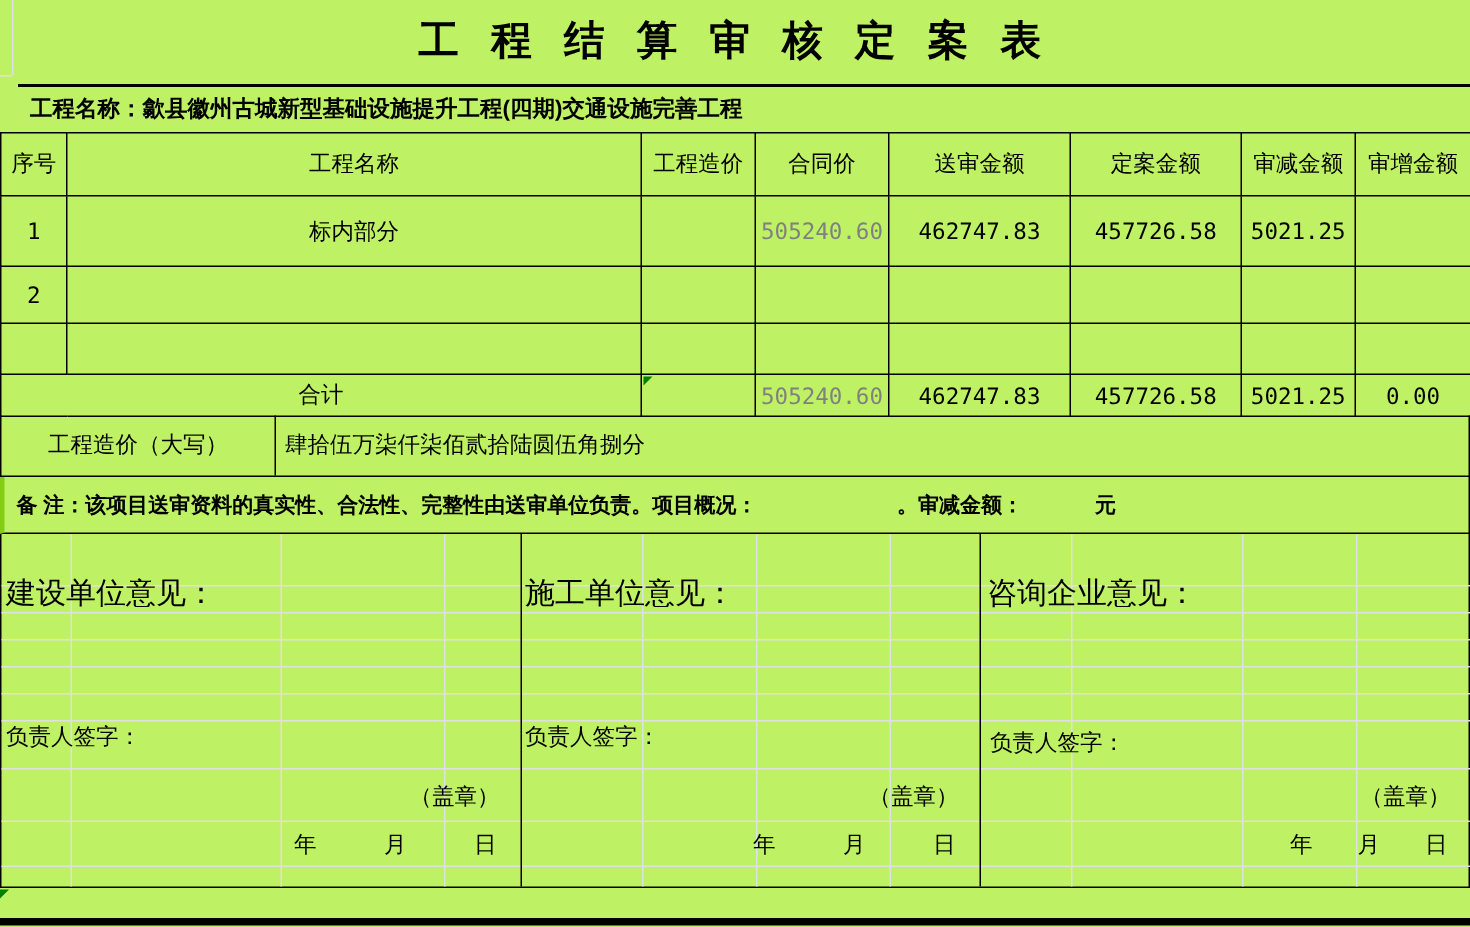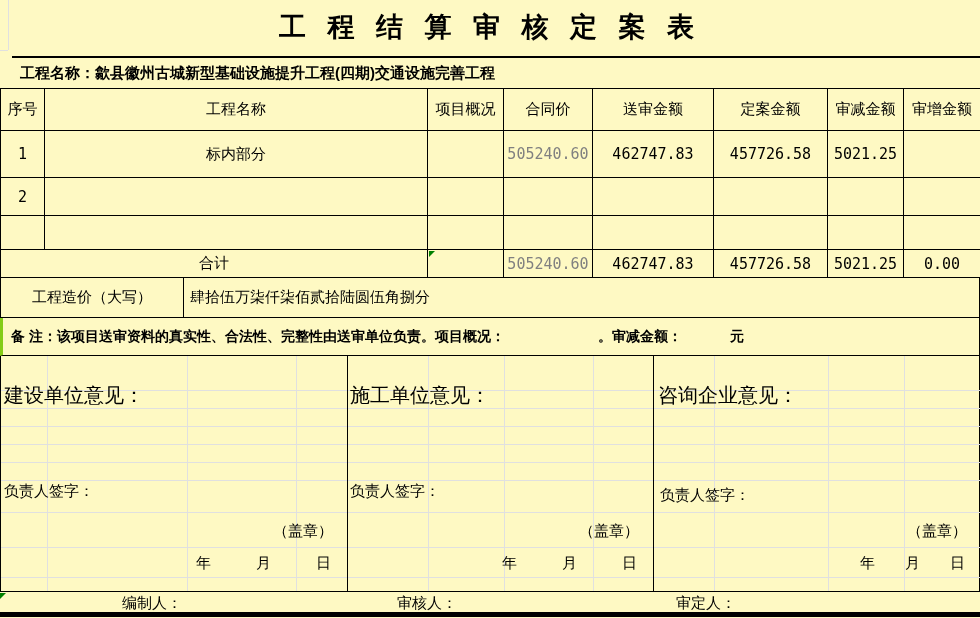--- a/index.html
+++ b/index.html
@@ -1,17 +1,17 @@
 <!DOCTYPE html>
 <html><head>
 <meta charset="utf-8">
 <style>
   html,body{margin:0;padding:0;background:#fff;}
   .sheet{
-    position:relative;width:980px;height:618px;background:#fef9c3;
+    position:relative;width:980px;height:618px;background:#bef264;
     font-family:"Liberation Sans","DejaVu Sans",sans-serif;color:#000;
     overflow:hidden;
   }
   
   .gl{position:absolute;background:#e0e0e0;pointer-events:none;}
   .corner-v{left:8px;top:0;width:1px;height:50px;}
   .corner-h{left:0;top:50px;width:8px;height:1px;}
 
   .title{
     position:absolute;top:0;left:0;width:980px;height:54px;
@@ -105,21 +105,21 @@
         <col class="c3">
       <col class="c4">
         <col class="c5">
         <col class="c6">
         <col class="c7">
     </colgroup>
     <tbody>
       <tr class="rh">
         <td>序号</td>
         <td>工程名称</td>
-        <td>项目概况</td>
+        <td>工程造价</td>
         <td>合同价</td>
         <td>送审金额</td>
         <td>定案金额</td>
         <td>审减金额</td>
         <td>审增金额</td>
       </tr>
       <tr class="r1">
         <td class="num">1</td>
         <td>标内部分</td>
         <td></td>
@@ -209,21 +209,16 @@
     <div class="opbox" style="left:652px;width:328px">
       <div class="op-label" style="left:5px">咨询企业意见：</div>
       <div class="op-sign" style="left:7px;top:130px">负责人签字：</div>
       <div class="op-seal">（盖章）</div>
       <div class="op-date">年　　月　　日</div>
     </div>
   </div>
 
   <i class="flag bottom"></i>
 
-  <div class="footer">
-    <span style="left:122px">编制人：</span>
-    <span style="left:397px">审核人：</span>
-    <span style="left:676px">审定人：</span>
-  </div>
 
   <div class="bottom-bar"></div>
 
 </div>
 
 </body></html>

